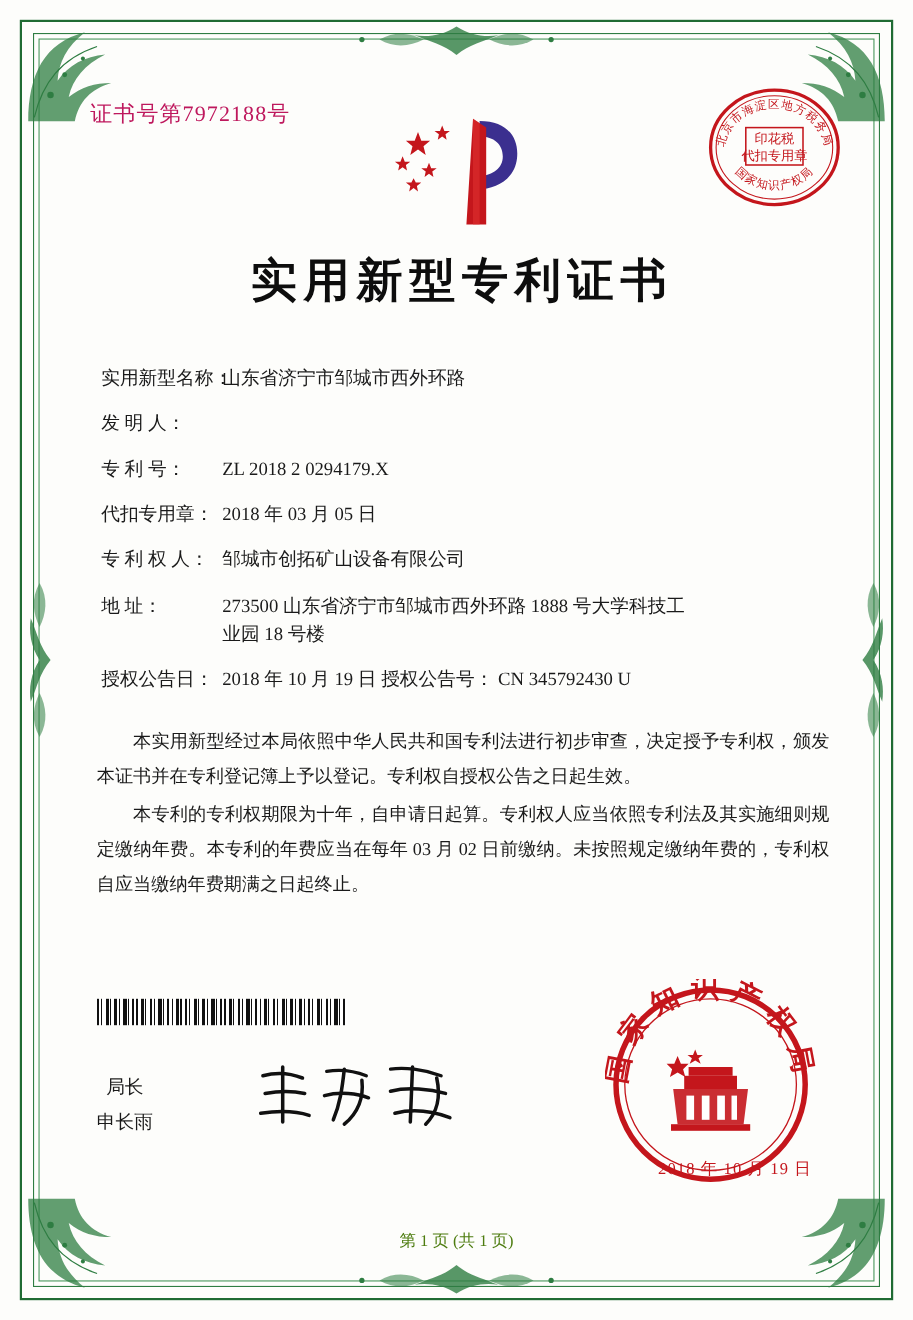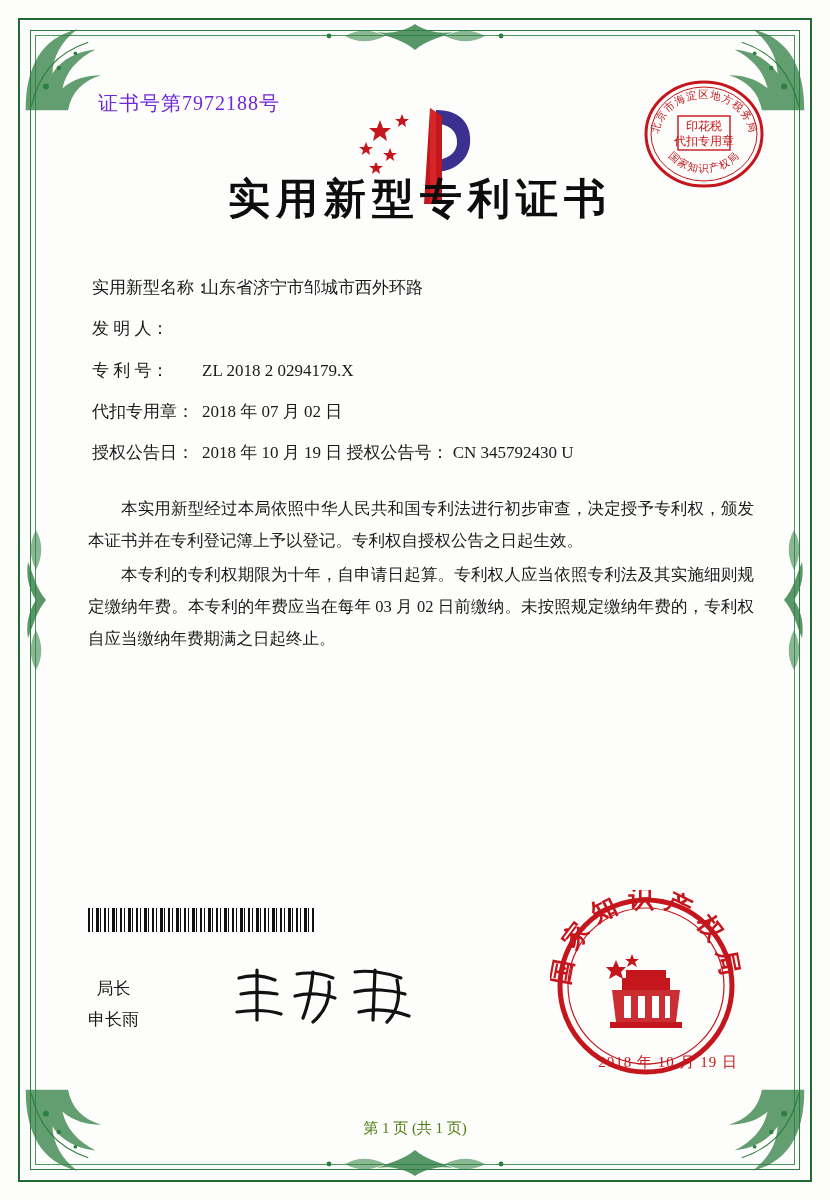--- a/index.html
+++ b/index.html
@@ -69,22 +69,22 @@
     position: absolute;
     left: 70px;
     top: 90px;
     right: 60px;
   }
 
   .cert-no {
     font-family: "Liberation Serif", serif;
     font-size: 20px;
     letter-spacing: 1px;
-    color: #6d28d9;
-    margin: 0 0 0 28px;
+    color: #be185d;
+    margin: 0 0 0 12px;
   }
 
   
   .logo {
     position: absolute;
     left: 350px;
     top: 100px;
     width: 135px;
     height: 110px;
   }
@@ -94,21 +94,21 @@
   .stamp-top {
     position: absolute;
     right: 60px;
     top: 68px;
     width: 132px;
     height: 132px;
   }
   .stamp-top svg { width: 100%; height: 100%; display: block; }
 
   .title {
-    margin-top: 54px;
+    margin-top: 110px;
     text-align: center;
     font-family: "Liberation Serif", serif;
     font-weight: bold;
     font-size: 42px;
     letter-spacing: 6px;
     color: #0d0d0d;
   }
 
   .fields {
     margin-top: 48px;
@@ -335,24 +335,35 @@
         <div class="f-label">发 明 人：</div>
       </div>
 
       <div class="field-row">
         <div class="f-label">专 利 号：</div>
         <div class="f-value">ZL 2018 2 0294179.X</div>
       </div>
 
       <div class="field-row">
         <div class="f-label">代扣专用章：</div>
-        <div class="f-value">2018 年 07 月 02 日</div>
-      </div>
-
-
+        <div class="f-value">2018 年 03 月 05 日</div>
+      </div>
+
+      <div class="field-row">
+        <div class="f-label">专 利 权 人：</div>
+        <div class="f-value">邹城市创拓矿山设备有限公司</div>
+      </div>
+
+      <div class="field-row">
+        <div class="f-label">地 址：</div>
+        <div class="f-value">
+          <span class="cont">273500 山东省济宁市邹城市西外环路 1888 号大学科技工</span>
+          <span class="cont">业园 18 号楼</span>
+        </div>
+      </div>
 
       <div class="field-row">
         <div class="f-label">授权公告日：</div>
         <div class="f-value">
           <span>2018 年 10 月 19 日</span>
           <span class="inline-right">授权公告号：</span>
           <span>CN 345792430 U</span>
         </div>
       </div>
 

